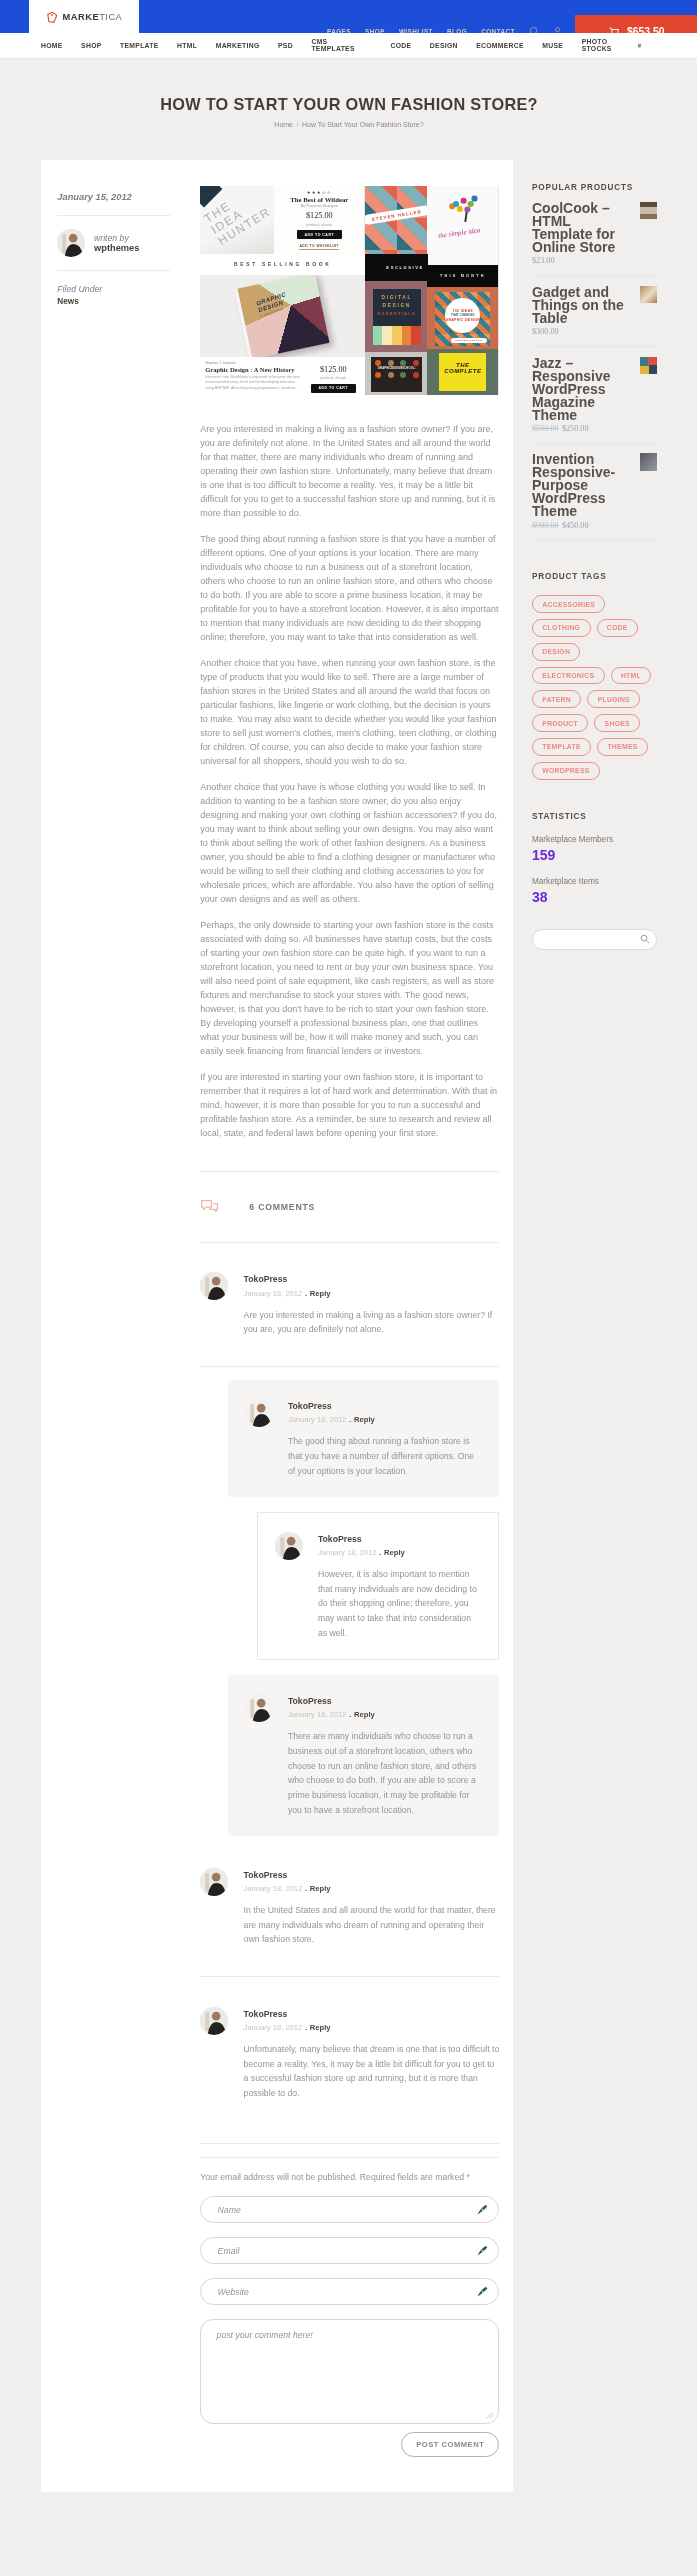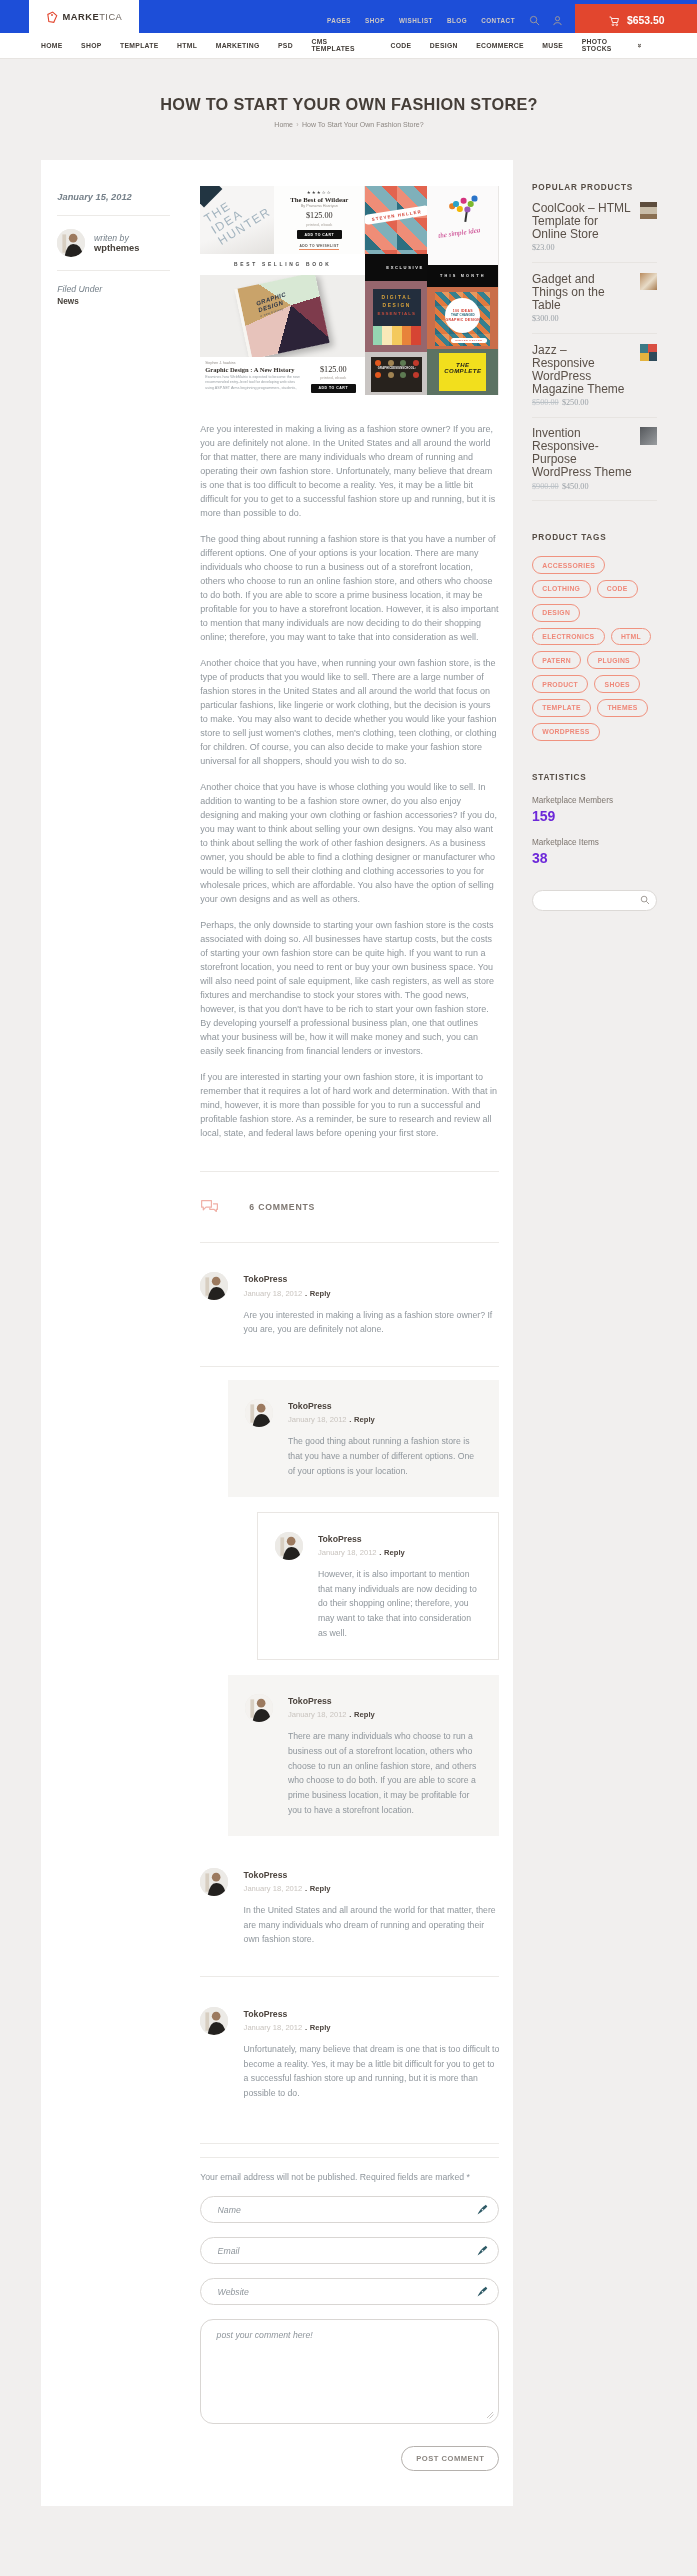--- a/index.html
+++ b/index.html
@@ -7,21 +7,21 @@
   body { background:#f1efee; font-family:"Liberation Sans", sans-serif; color:#46403a; }
   a { text-decoration:none; color:inherit; cursor:pointer; }
 
   
   .topbar { position:relative; height:33px; background:#1d4ed8; }
   .logo-box { position:absolute; left:29px; top:0; width:110px; height:33px; background:#fff;
               display:flex; align-items:center; justify-content:center; gap:4.9px; }
   .logo-tag { width:12px; height:12px; }
   .logo-text { font-size:9.3px; letter-spacing:0.5px; color:#3b342e; }
   .logo-text b { font-weight:700; } .logo-text span { font-weight:400; color:#6e665f; }
-  .top-right { position:absolute; right:0; top:4px; height:33px; display:flex; align-items:center; }
+  .top-right { position:absolute; right:0; top:15px; height:33px; display:flex; align-items:center; }
   .tnav { font-size:6.3px; font-weight:700; letter-spacing:0.5px; color:#cfc9c4; margin-right:14px; text-transform:uppercase; }
   .tool-ic { width:11px; height:11px; margin-right:12px; }
   .cart-btn { height:33px; width:123px; background:#e2462e; display:flex; align-items:center; justify-content:center;
               gap:6.5px; color:#fff; font-weight:700; font-size:10.4px; }
   .cart-ic { width:12px; height:12px; }
 
   
   .mainnav { background:#fff; height:25.6px; display:flex; align-items:center; padding:0 41px;
              border-bottom:0.5px solid #e7e4e1; position:relative; }
   .mnav { font-size:6.8px; font-weight:700; letter-spacing:0.3px; color:#423c37; margin-right:18.5px; text-transform:uppercase; }
@@ -149,33 +149,33 @@
   .f-row { position:relative; margin-bottom:14px; }
   .f-input { width:100%; height:27px; border:1.1px solid #d9d6d3; border-radius:14px; padding:0 27px 0 16.3px;
       font-size:8.7px; font-style:italic; color:#6f767c; background:#fff; outline:none;
       font-family:"Liberation Sans", sans-serif; }
   .f-input::placeholder, .f-area::placeholder { color:#8f969c; opacity:1; }
   .pen { position:absolute; right:11px; top:7.6px; width:11px; height:11px; }
   .f-area { width:100%; height:105px; border:1.1px solid #d9d6d3; border-radius:13px; padding:9.8px 15.3px;
       font-size:8.7px; font-style:italic; color:#6f767c; resize:none; outline:none; background:#fff
       linear-gradient(135deg, transparent 0 45%, #c9c6c3 45% 52%, transparent 52% 65%, #c9c6c3 65% 72%, transparent 72%)
       no-repeat right 4.4px bottom 4.4px / 6.5px 6.5px; font-family:"Liberation Sans", sans-serif; }
-  .f-actions { text-align:right; margin-top:20px; }
+  .f-actions { text-align:right; margin-top:6px; }
   .post-btn { display:inline-block; border:1.6px solid #b5b1ad; color:#8b8681; border-radius:14px; background:#fff;
       font-size:7.6px; font-weight:700; letter-spacing:0.5px; padding:7px 14px; cursor:pointer;
       font-family:"Liberation Sans", sans-serif; }
 
   
   .sidebar { position:absolute; top:0; right:41px; width:125px; padding-top:23px; }
   .w-title { font-size:8.2px; font-weight:700; letter-spacing:0.8px; color:#554c44; }
   .widget { margin-bottom:32px; }
   .sp-item { display:flex; gap:7.6px; padding:9.8px 0; border-bottom:0.5px solid #e7e4e1; }
   .sp-item:first-of-type { border-top:0.5px solid #e7e4e1; margin-top:9.8px; }
   .sp-info { flex:1; }
-  .sp-title { font-size:12px; font-weight:400; color:#5a5048; line-height:13px; }
+  .sp-title { font-size:14px; font-weight:700; color:#5a5048; line-height:13px; }
   .sp-price { margin-top:2.2px; font-family:"Liberation Serif", serif; font-size:8.2px; color:#9aa1a7; }
   .sp-old { text-decoration:line-through; color:#bcc2c7; margin-right:3.3px; }
   .sp-thumb { width:17.4px; height:17.4px; flex:none; }
   .th1 { background:linear-gradient(180deg,#5d4c3c 30%,#c9bda9 30% 70%,#8a6f52 70%); }
   .th2 { background:linear-gradient(135deg,#b98c5f,#e8dcc8 55%,#a87c50); }
   .th3 { background:conic-gradient(#d94f43 0 25%, #2e4a5a 0 50%, #e4b33e 0 75%, #3d7a86 0); }
   .th4 { background:linear-gradient(135deg,#4a5d73,#8f4f44 60%,#d9d4cf); }
   .th5 { background:linear-gradient(135deg,#55585c,#9a9da0); }
   .tags-wrap { display:flex; flex-wrap:wrap; gap:6px; margin-top:14px; }
   .tag { border:1.1px solid #f0927f; color:#ef8879; font-size:6.8px; font-weight:700; letter-spacing:0.3px;

